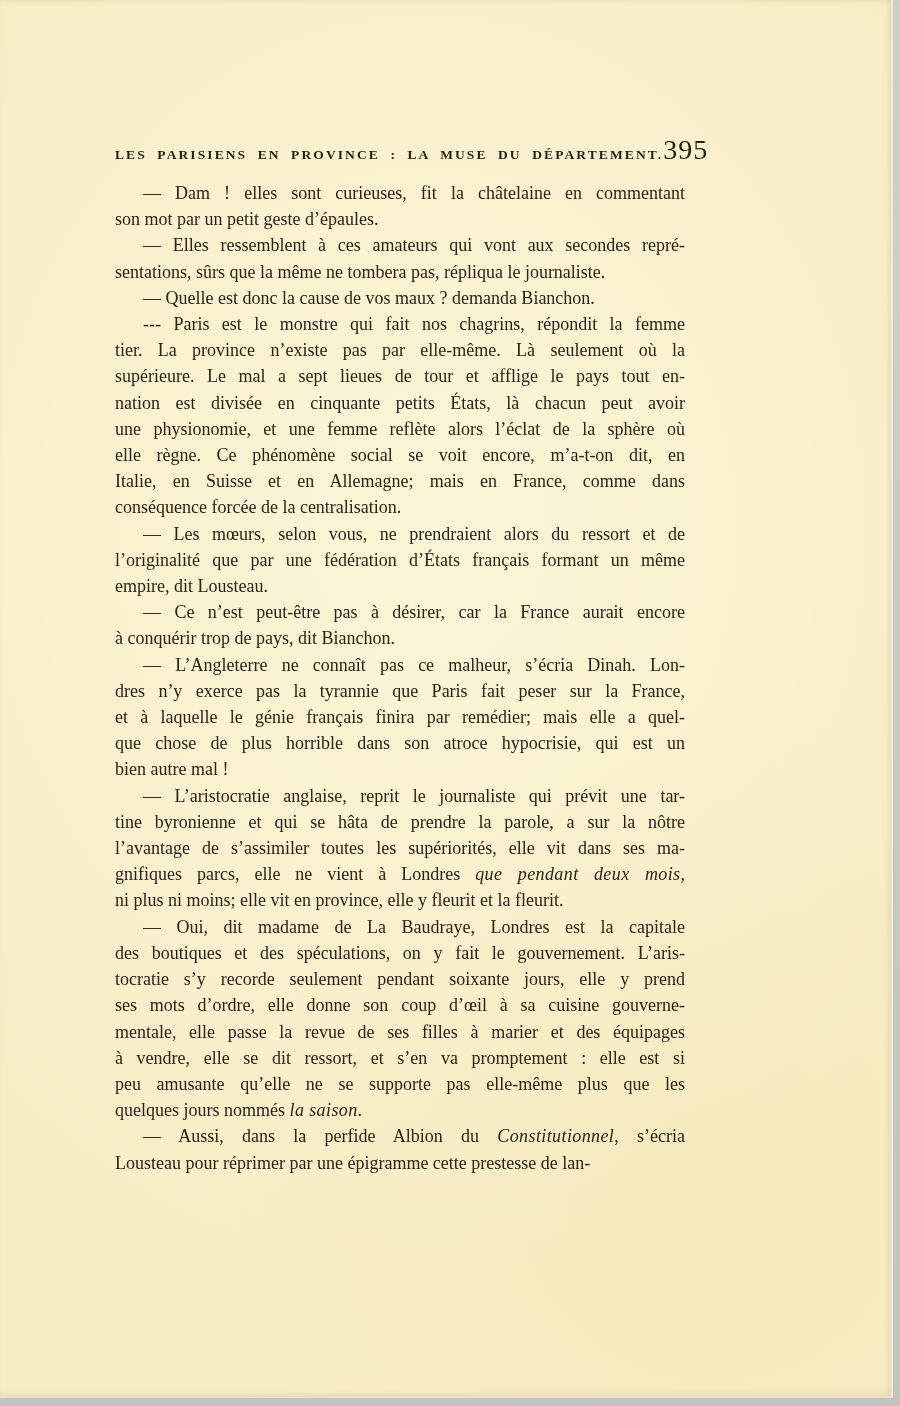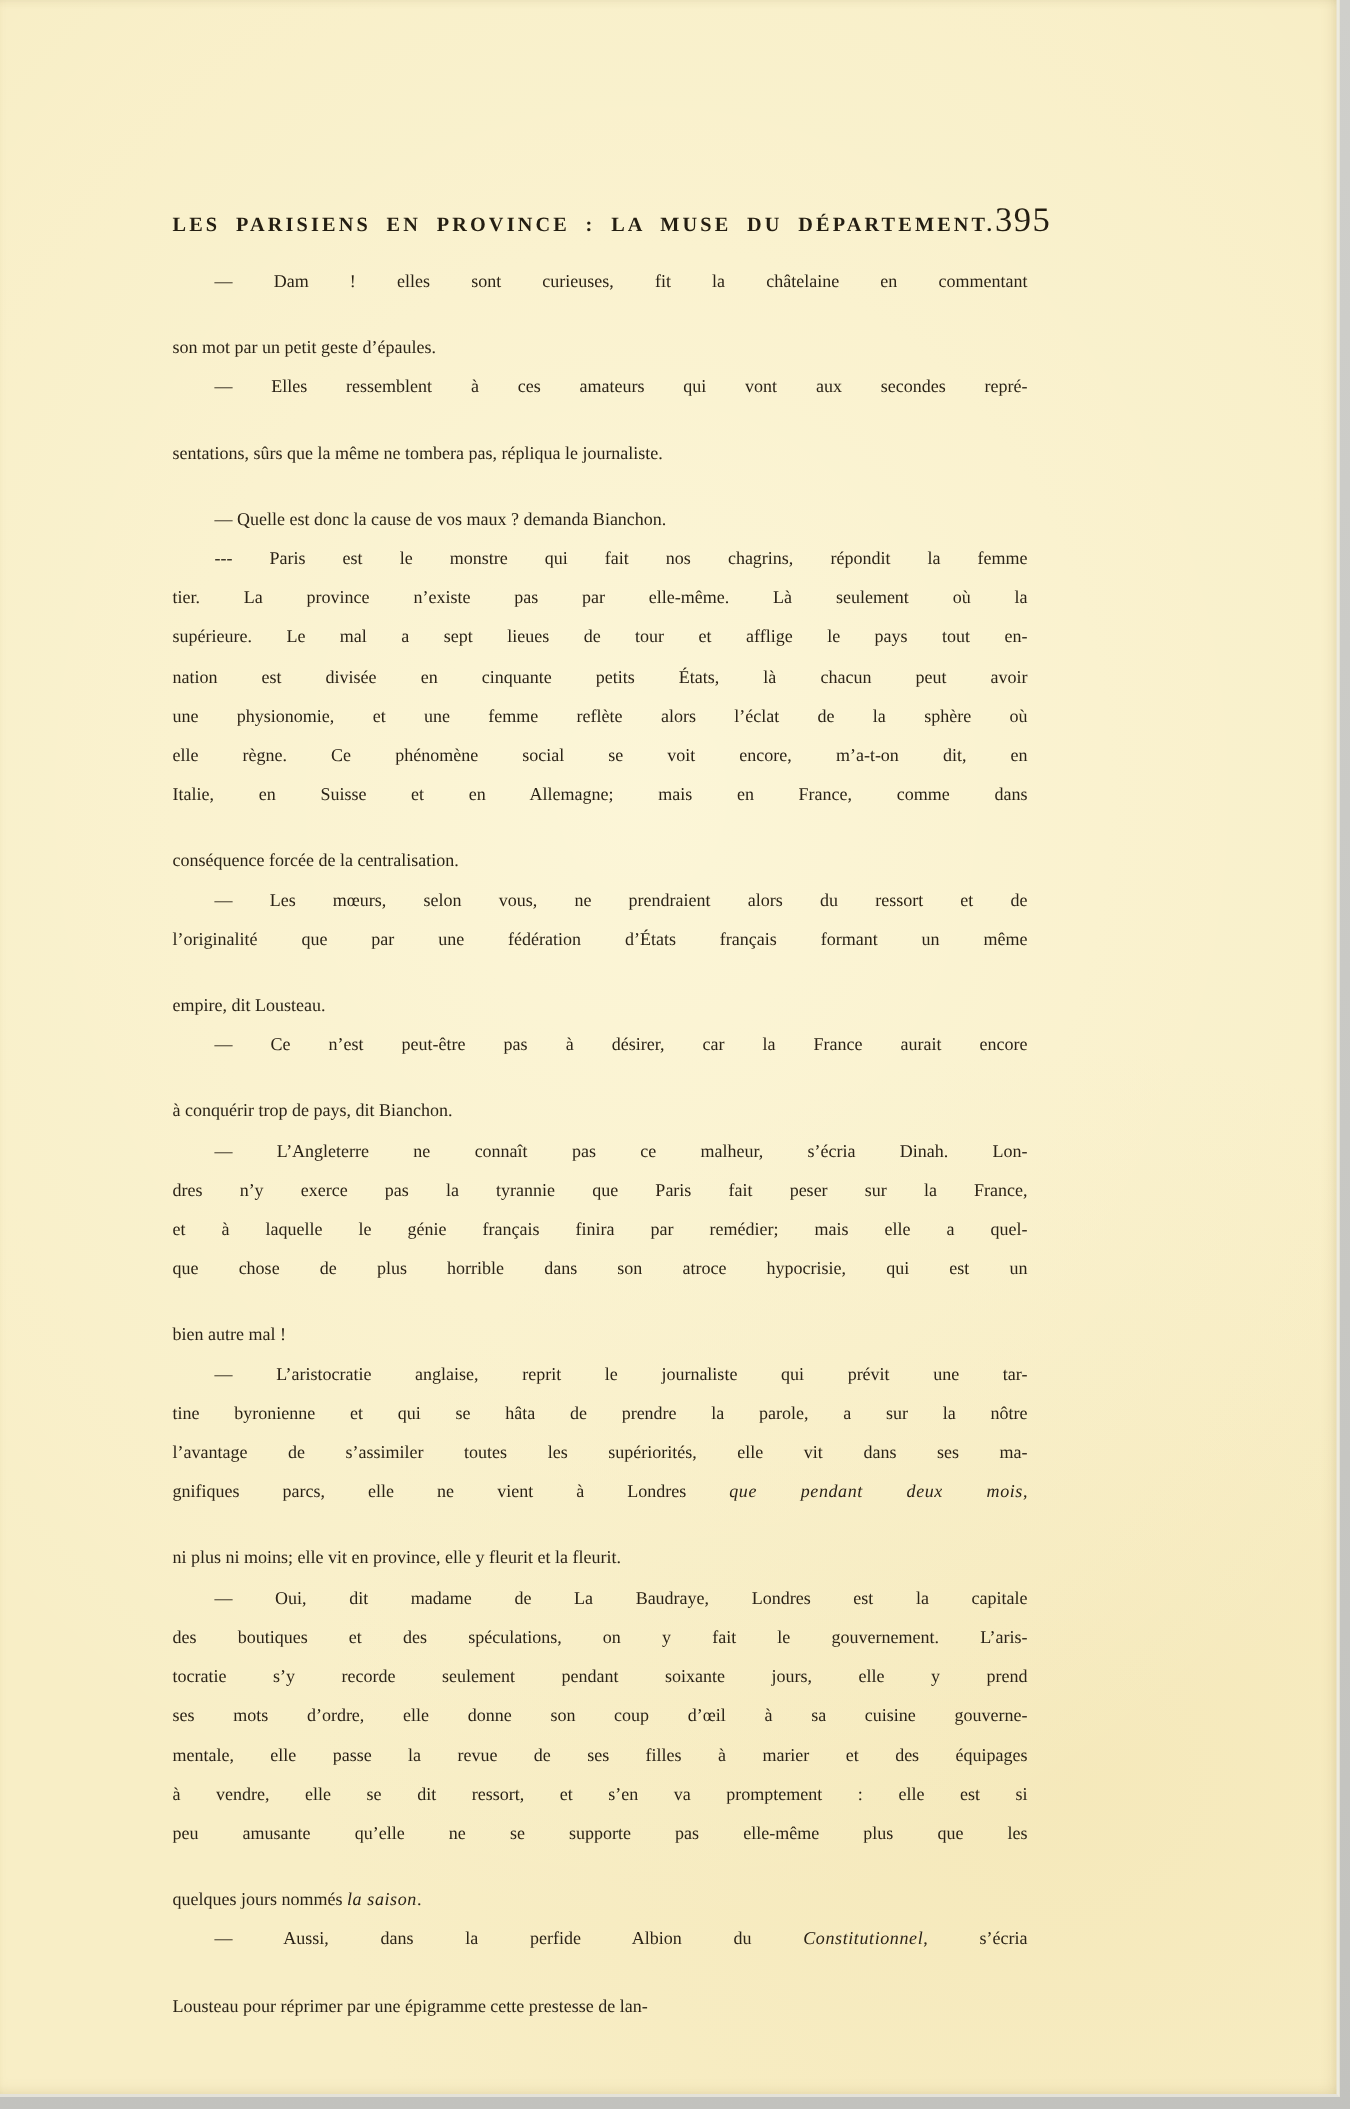--- a/index.html
+++ b/index.html
@@ -49,33 +49,33 @@
   }
   .rh-title {
     font-weight: 700;
     font-size: 13.5px;
     letter-spacing: 2.1px;
     word-spacing: 5px;
     white-space: nowrap;
   }
   .rh-num {
     font-weight: 400;
-    font-size: 23px;
+    font-size: 28px;
     letter-spacing: 1px;
   }
   .body-text {
-    font-size: 12px;
+    font-size: 18px;
     line-height: 26.2px;
     color: #2b2317;
   }
   .line {
     text-align: justify;
     text-align-last: justify;
   }
-  .line.last { text-align-last: left; margin-top: 18px; }
+  .line.last { text-align-last: left; }
   .line.indent { text-indent: 28px; }
   .line em {
     font-style: italic;
     letter-spacing: 0.4px;
   }
 </style>
 </head>
 <body>
 
 <div class="scan-root">

